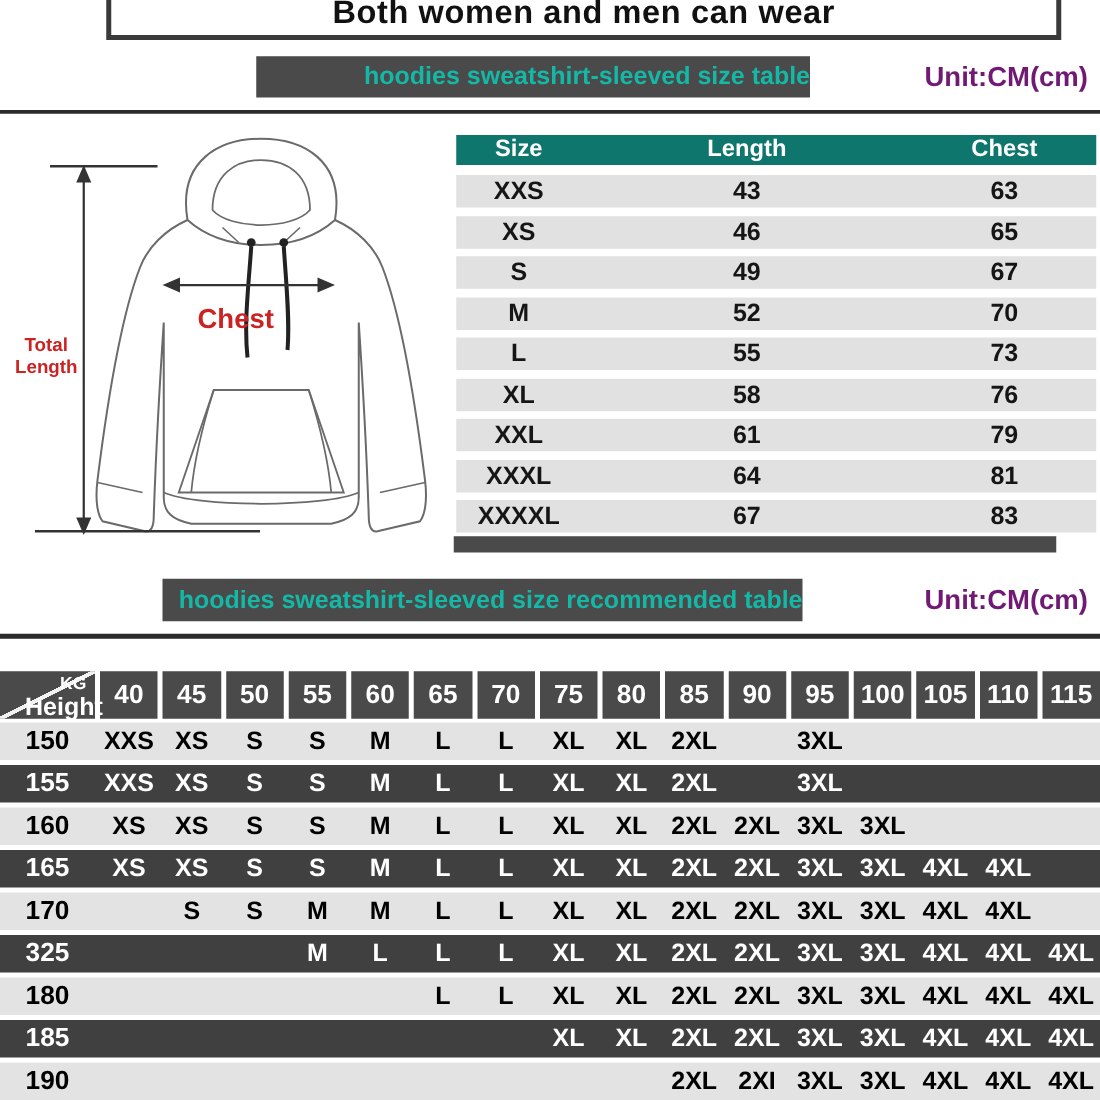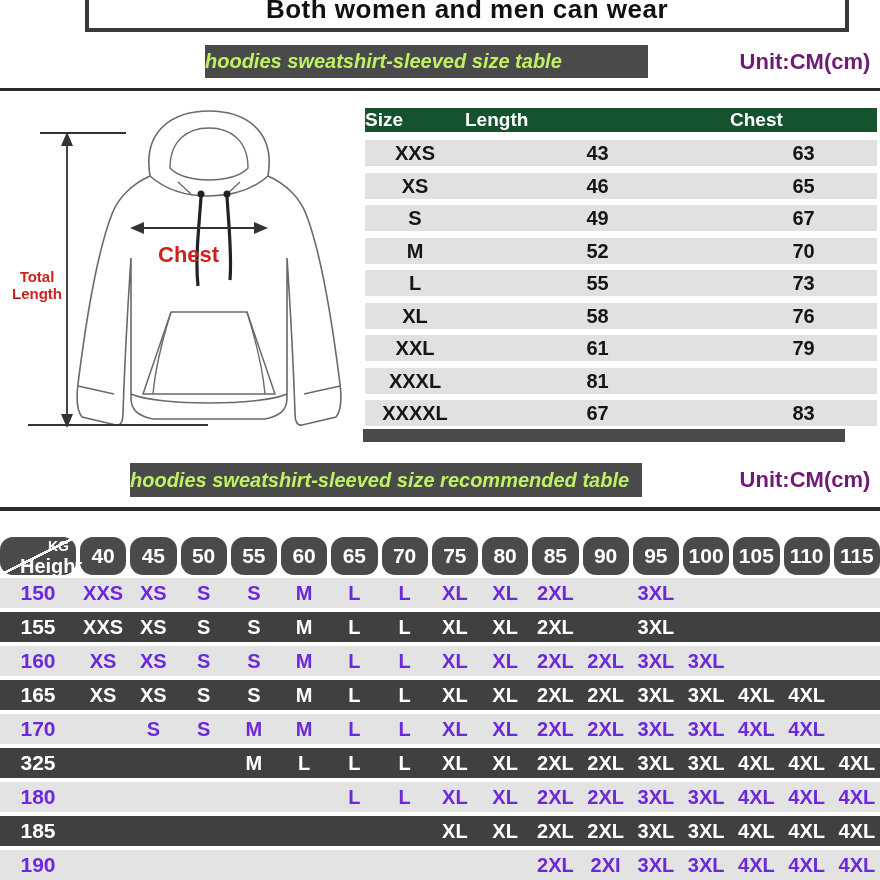--- a/index.html
+++ b/index.html
@@ -5,56 +5,56 @@
   html,body{margin:0;padding:0;}
   body{font-family:"Liberation Sans", sans-serif;font-weight:700;background:#fff;}
   .page{position:relative;width:880px;height:880px;overflow:hidden;background:#fff;}
 
   
   .title-box{position:absolute;left:85px;top:-22px;width:764px;height:54px;background:#fff;
     border:4px solid #3a3a3a;display:flex;align-items:flex-end;justify-content:center;box-sizing:border-box;}
   .title-text{font-size:26px;color:#111;padding-bottom:3px;letter-spacing:.5px;}
 
   
-  .banner{position:absolute;background:#4a4a4a;color:#bef264;text-align:left;font-size:20px;font-style:italic;}
+  .banner{position:absolute;background:#4a4a4a;color:#14b8a6;text-align:right;font-size:20px;}
   .banner1{left:205px;top:45px;width:443px;height:33px;line-height:33px;}
   .banner2{left:130px;top:463px;width:512px;height:34px;line-height:34px;}
   .unit{position:absolute;width:150px;font-size:22px;color:#701a75;text-align:center;}
   .unit1{left:730px;top:49px;}
   .unit2{left:730px;top:467px;}
 
   .hr{position:absolute;left:0;width:880px;background:#2b2b2b;}
   .hr1{top:88px;height:3px;}
   .hr2{top:507px;height:4px;}
 
   
   .figure{position:absolute;left:28px;top:96px;width:336px;height:348px;}
   .bust-label{position:absolute;left:158px;top:242px;color:#cc2222;font-size:22px;}
   .tl-label{position:absolute;left:6px;top:268px;width:62px;color:#cc2222;font-size:15px;line-height:17px;text-align:center;}
 
   
-  .st-header{position:absolute;left:365px;top:108px;width:512px;height:24px;background:#14532d;
-    display:grid;grid-template-columns:100px 265px 147px;color:#fff;font-size:19px;line-height:24px;text-align:left;}
+  .st-header{position:absolute;left:365px;top:108px;width:512px;height:24px;background:#0f766e;
+    display:grid;grid-template-columns:100px 265px 147px;color:#fff;font-size:19px;line-height:24px;text-align:center;}
   .st-rows{position:absolute;left:365px;top:140px;width:512px;}
   .st-row{display:grid;grid-template-columns:100px 265px 147px;height:26px;line-height:26px;
     background:#e1e1e1;margin-bottom:6.5px;text-align:center;font-size:20px;color:#151515;}
   .st-footer{position:absolute;left:363px;top:429px;width:482px;height:13px;background:#4a4a4a;}
 
   
   .mx-header{position:absolute;left:0;top:537px;width:880px;height:38px;
     display:grid;grid-template-columns:76px repeat(16,1fr);column-gap:4px;}
-  .mx-hcell{background:#4a4a4a;color:#fff;font-size:21px;line-height:38px;text-align:center;border-radius:13px;}
+  .mx-hcell{background:#4a4a4a;color:#fff;font-size:21px;line-height:38px;text-align:center;}
   .mx-corner{position:relative;background-color:#4a4a4a;
     background-image:linear-gradient(to bottom right, rgba(0,0,0,0) calc(50% - 1.5px), #f2f2f2 calc(50% - 1.5px), #f2f2f2 calc(50% + 1.5px), rgba(0,0,0,0) calc(50% + 1.5px));}
   .mx-corner .kg{position:absolute;top:1px;right:7px;font-size:14px;color:#fff;line-height:16px;}
   .mx-corner .hgt{position:absolute;bottom:1px;left:4px;font-size:20px;color:#fff;line-height:16px;margin-left:16px;}
   .mx-rows{position:absolute;left:0;top:578px;width:880px;}
   .mx-row{display:grid;grid-template-columns:76px repeat(16,1fr);column-gap:4px;
     height:30px;line-height:30px;margin-bottom:4px;text-align:center;font-size:20px;}
-  .mx-light{background:#e3e3e3;color:#6d28d9;text-align:center;}
+  .mx-light{background:#e3e3e3;color:#000000;text-align:center;}
   .mx-dark{background:#404040;color:#fff;}
   .mx-label{font-size:21px;}
 </style>
 </head>
 <body>
 
 <div class="page">
 
   <div class="title-box">
     <span class="title-text">Both women and men can wear</span>
@@ -130,20 +130,21 @@
         <span>58</span>
         <span>76</span>
       </div>
       <div class="st-row">
         <span>XXL</span>
         <span>61</span>
         <span>79</span>
       </div>
       <div class="st-row">
         <span>XXXL</span>
+        <span>64</span>
         <span>81</span>
       </div>
       <div class="st-row">
         <span>XXXXL</span>
         <span>67</span>
         <span>83</span>
       </div>
     </div>
   <div class="st-footer"></div>
 

